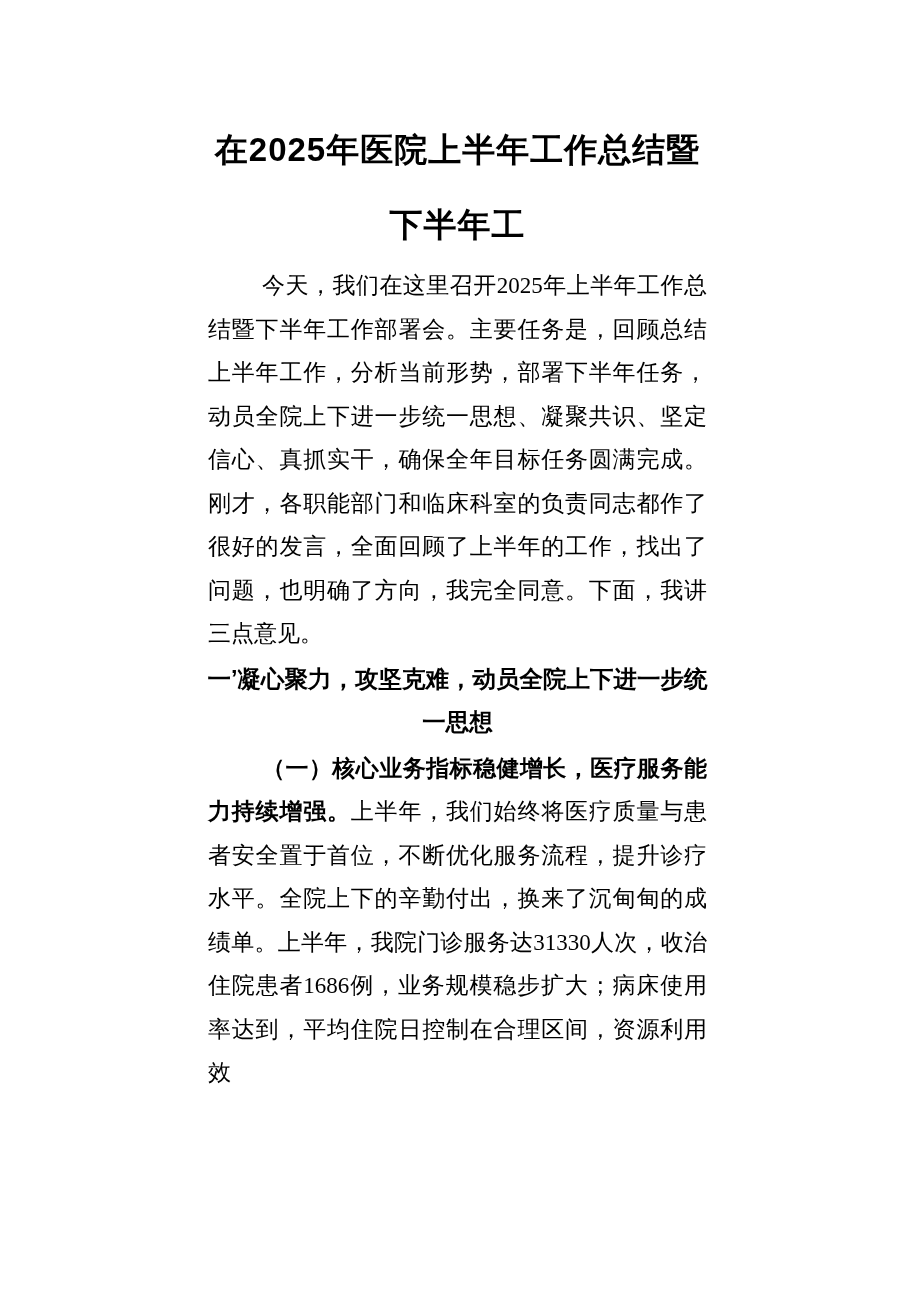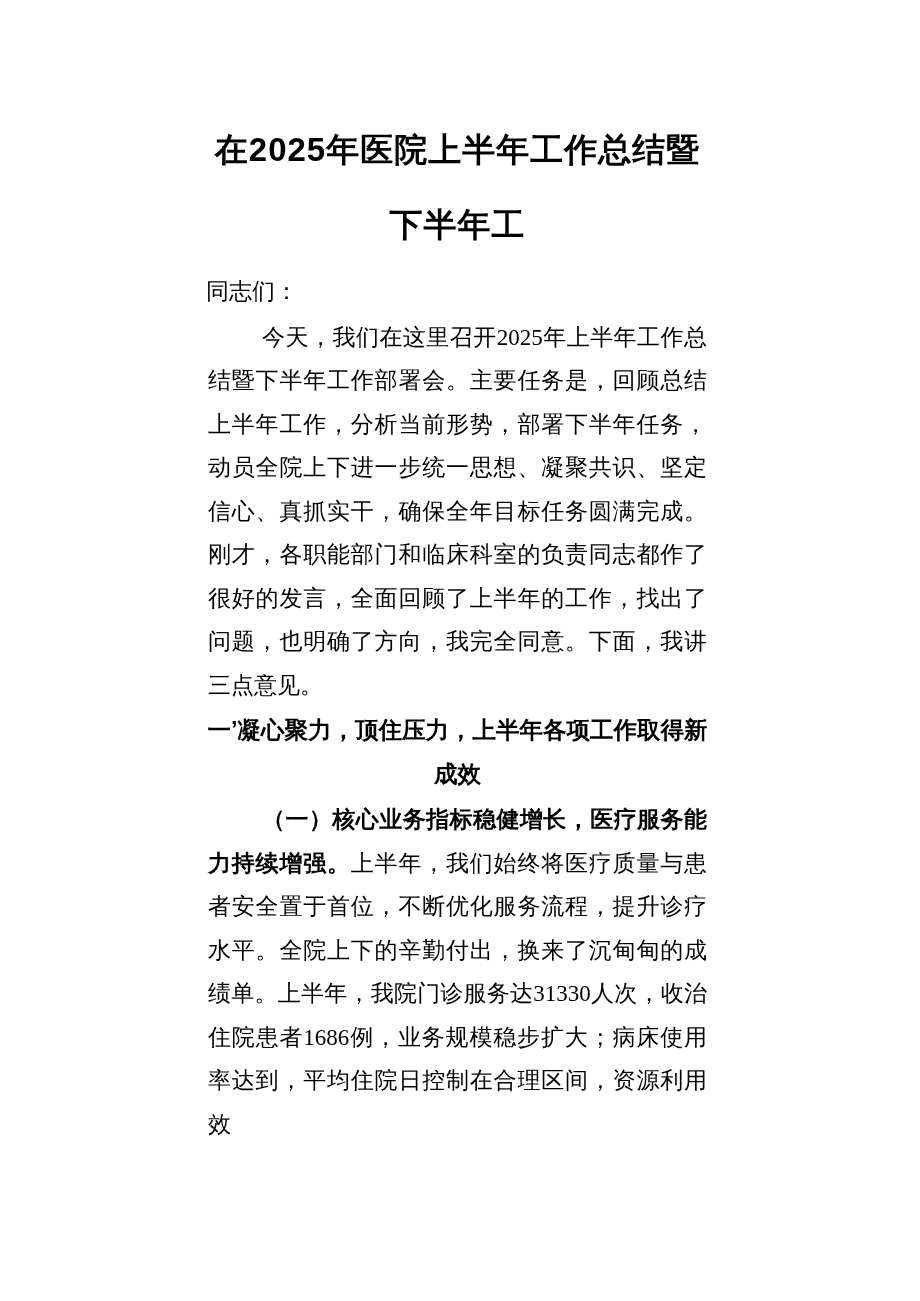--- a/index.html
+++ b/index.html
@@ -62,22 +62,21 @@
 </style>
 </head>
 <body>
 
 <div class="page">
 
   <h1 class="doc-title">
     <span>在2025年医院上半年工作总结暨下半年工</span>
   </h1>
 
-  <p class="salutation">同志们：</p>
 
   <p class="body-para">今天，我们在这里召开2025年上半年工作总结暨下半年工作部署会。主要任务是，回顾总结上半年工作，分析当前形势，部署下半年任务，动员全院上下进一步统一思想、凝聚共识、坚定信心、真抓实干，确保全年目标任务圆满完成。刚才，各职能部门和临床科室的负责同志都作了很好的发言，全面回顾了上半年的工作，找出了问题，也明确了方向，我完全同意。下面，我讲三点意见。</p>
 
-  <h2 class="section-heading">一’凝心聚力，顶住压力，上半年各项工作取得新成效</h2>
+  <h2 class="section-heading">一’凝心聚力，攻坚克难，动员全院上下进一步统一思想</h2>
 
 
   <p class="body-para"><strong class="subsection-lead">（一）核心业务指标稳健增长，医疗服务能力持续增强。</strong><span>上半年，我们始终将医疗质量与患者安全置于首位，不断优化服务流程，提升诊疗水平。全院上下的辛勤付出，换来了沉甸甸的成绩单。上半年，我院门诊服务达31330人次，收治住院患者1686例，业务规模稳步扩大；病床使用率达到，平均住院日控制在合理区间，资源利用效</span></p>
 
 </div>
 
 </body></html>

